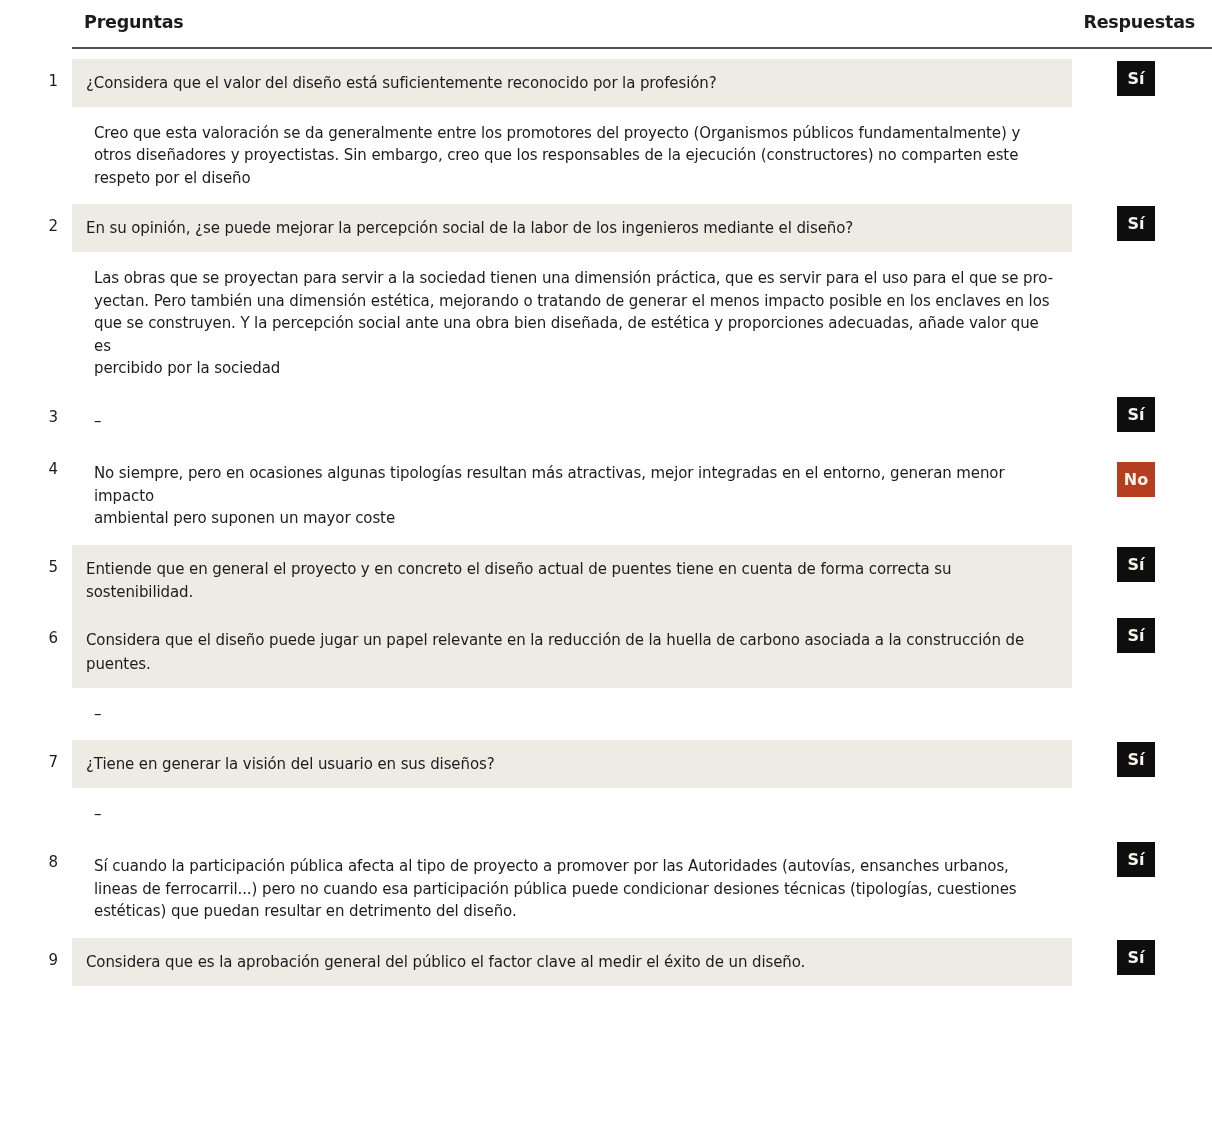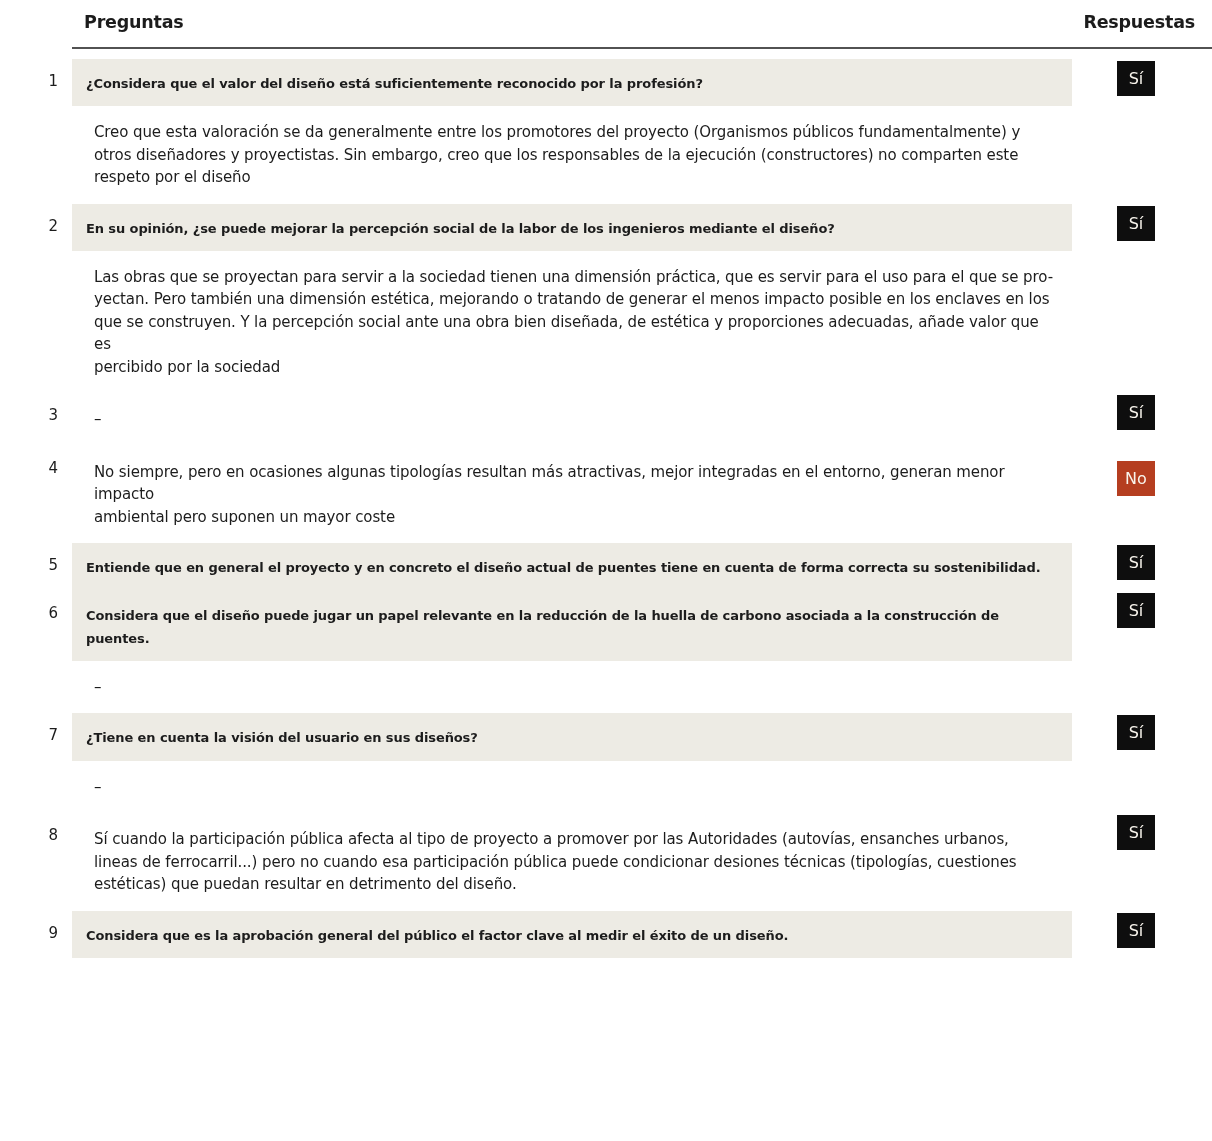--- a/index.html
+++ b/index.html
@@ -40,44 +40,43 @@
     text-align: right;
     padding: 13px 14px 0 0;
     font-size: 15px;
   }
   .qbox {
     background: #edebe4;
     padding: 12px 14px;
     line-height: 1.45;
   }
   .qtext {
-    font-size: 13px;
+    font-size: 15px;
     letter-spacing: -0.1px;
-    font-weight: bold;
   }
   .comment {
     margin: 15px 14px 15px 22px;
     font-size: 15px;
     line-height: 22.5px;
     letter-spacing: -0.1px;
     white-space: pre-line;
     min-height: 20px;
   }
   .badgecol {
     padding-left: 45px;
     padding-top: 2px;
   }
   .badge {
     display: inline-block;
     width: 38px;
     height: 35px;
     line-height: 35px;
     text-align: center;
     font-size: 16px;
-    font-weight: normal;
+    font-weight: bold;
     color: #f8f4ec;
     background: #0e0e0e;
   }
   .badge[data-variant="no"] {
     background: #b53e20;
     margin-top: 13px;
   }
 </style>
 </head>
 <body>
@@ -164,21 +163,21 @@
     </div>
     <div class="badgecol">
       <span class="badge" data-variant="si">Sí</span>
     </div>
   </div>
 
   <div class="row">
     <div class="num">7</div>
     <div class="main">
       <div class="qbox">
-        <span class="qtext">¿Tiene en cuenta la visión del usuario en sus diseños?</span>
+        <span class="qtext">¿Tiene en generar la visión del usuario en sus diseños?</span>
       </div>
       <div class="comment">–</div>
     </div>
     <div class="badgecol">
       <span class="badge" data-variant="si">Sí</span>
     </div>
   </div>
 
   <div class="row">
     <div class="num">8</div>

